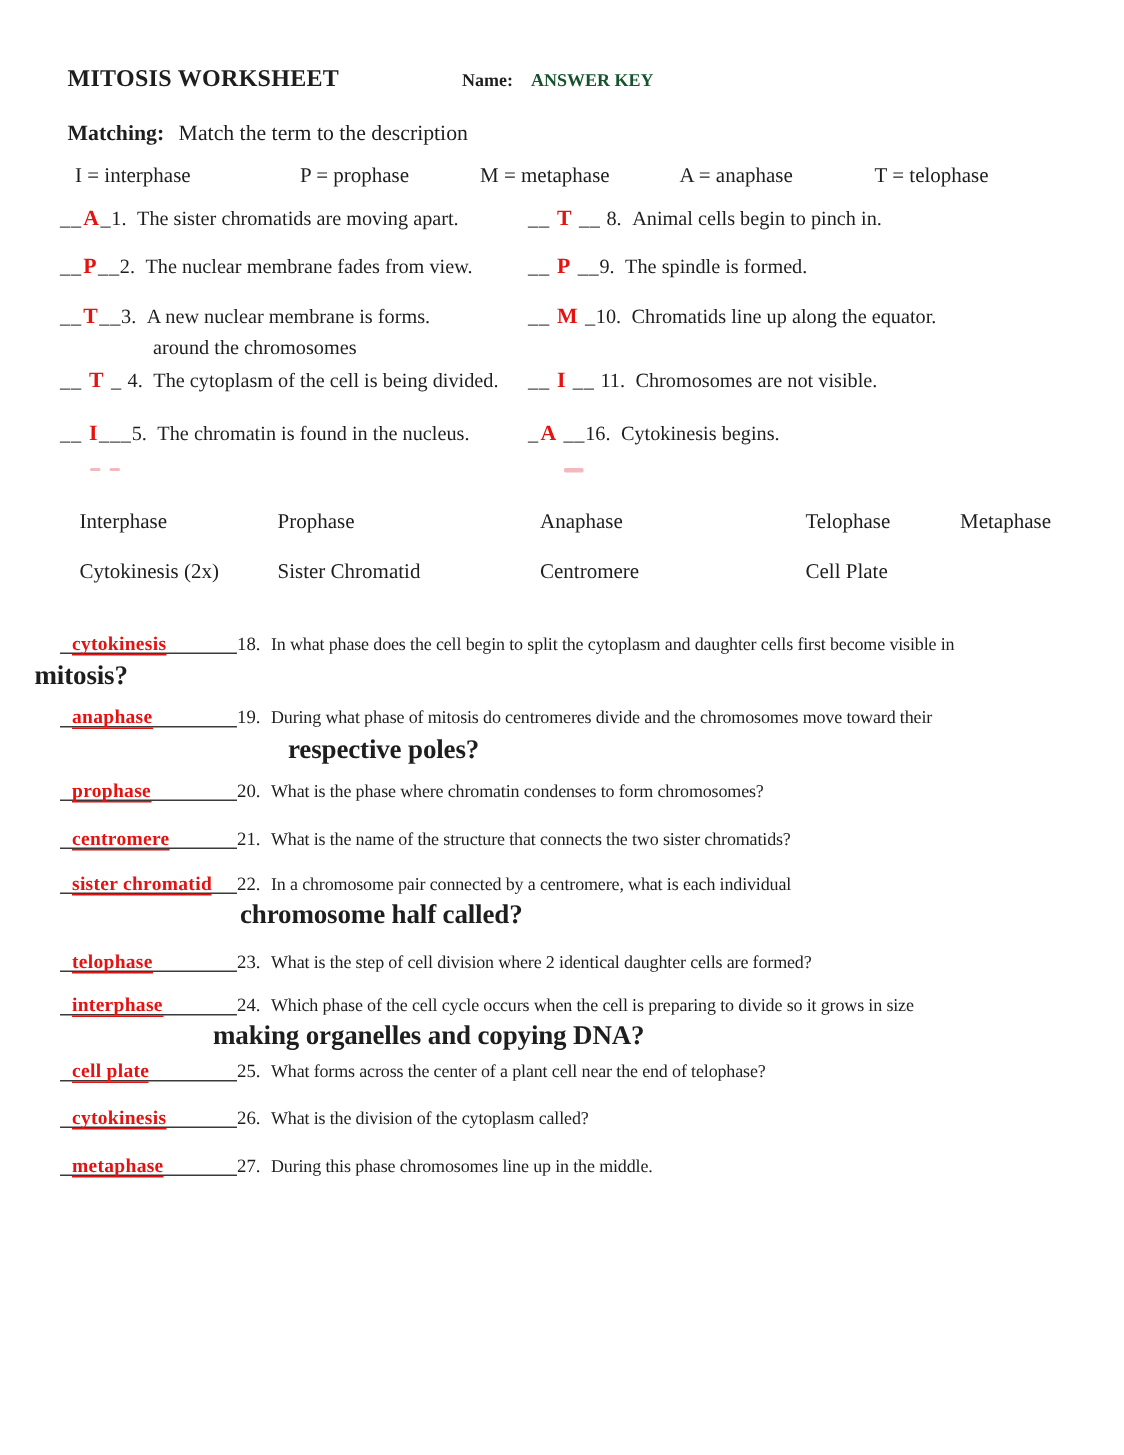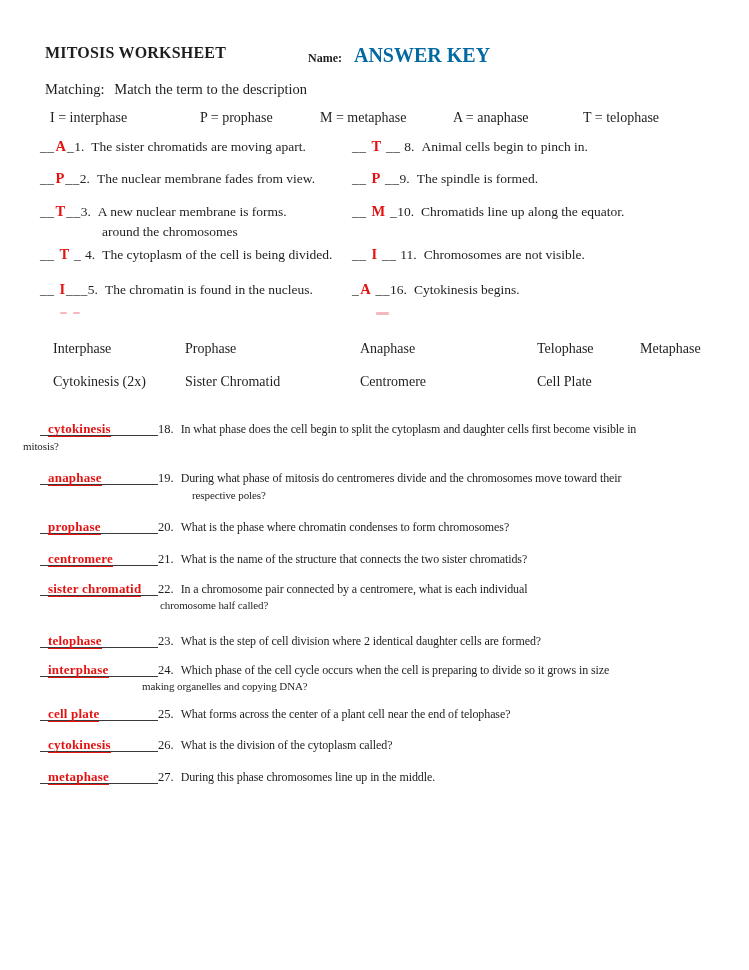--- a/index.html
+++ b/index.html
@@ -5,42 +5,42 @@
   html,body{margin:0;padding:0;background:#ffffff;}
   .page{
     position:relative;
     width:749px;height:846px;
     background:#ffffff;
     font-family:"Liberation Serif","DejaVu Serif",serif;
     color:#1e1e1e;
     overflow:hidden;
   }
   .abs{position:absolute;white-space:nowrap;}
-  .b{font-weight:normal;}
+  .b{font-weight:bold;}
   
   .title{font-size:16px;font-weight:bold;letter-spacing:0.2px;}
   .name-label{font-size:12px;font-weight:bold;}
-  .name-value{font-size:20px;font-weight:bold;color:#0369a1;margin-left:12px;margin-top:19px;}
+  .name-value{font-size:12px;font-weight:bold;color:#14532d;margin-left:12px;margin-top:19px;}
   
   .sec-head{font-size:14.5px;}
   .legend-item{font-size:14px;}
   .m-item{font-size:13.5px;}
   .m-item .u{white-space:pre;letter-spacing:0.5px;color:#222;}
   .m-item .mans{color:#e41312;font-weight:bold;font-size:14.5px;padding:0 1px;}
   .m-item .mnum{margin-right:7px;}
   .m-cont{font-size:13.5px;}
   
   .faded{position:absolute;background:#f4b9bd;border-radius:1px;}
   
   .fill-head{font-size:14.5px;font-weight:bold;text-decoration:underline;}
   .wb{font-size:14px;}
   .q{position:absolute;left:40px;white-space:nowrap;font-size:12px;}
   .qtxt{font-size:12px;letter-spacing:-0.1px;}
   .qnum{font-size:12.5px;margin-right:7px;}
-  .q2{position:absolute;font-size:11px;white-space:nowrap;letter-spacing:-0.1px;}
+  .q2{position:absolute;font-size:18px;white-space:nowrap;letter-spacing:-0.1px;font-weight:bold;}
   .blank{display:inline-block;position:relative;width:118px;vertical-align:baseline;}
   .bl-line{position:absolute;left:0;right:0;bottom:1px;height:0;border-bottom:1.4px solid #3a3a3a;}
   .q-ans{
     position:relative;margin-left:8px;color:#e41312;font-weight:bold;font-size:13px;
     border-bottom:1.8px solid #e41312;white-space:nowrap;z-index:1;letter-spacing:0.2px;
   }
 </style>
 </head>
 <body>
 

